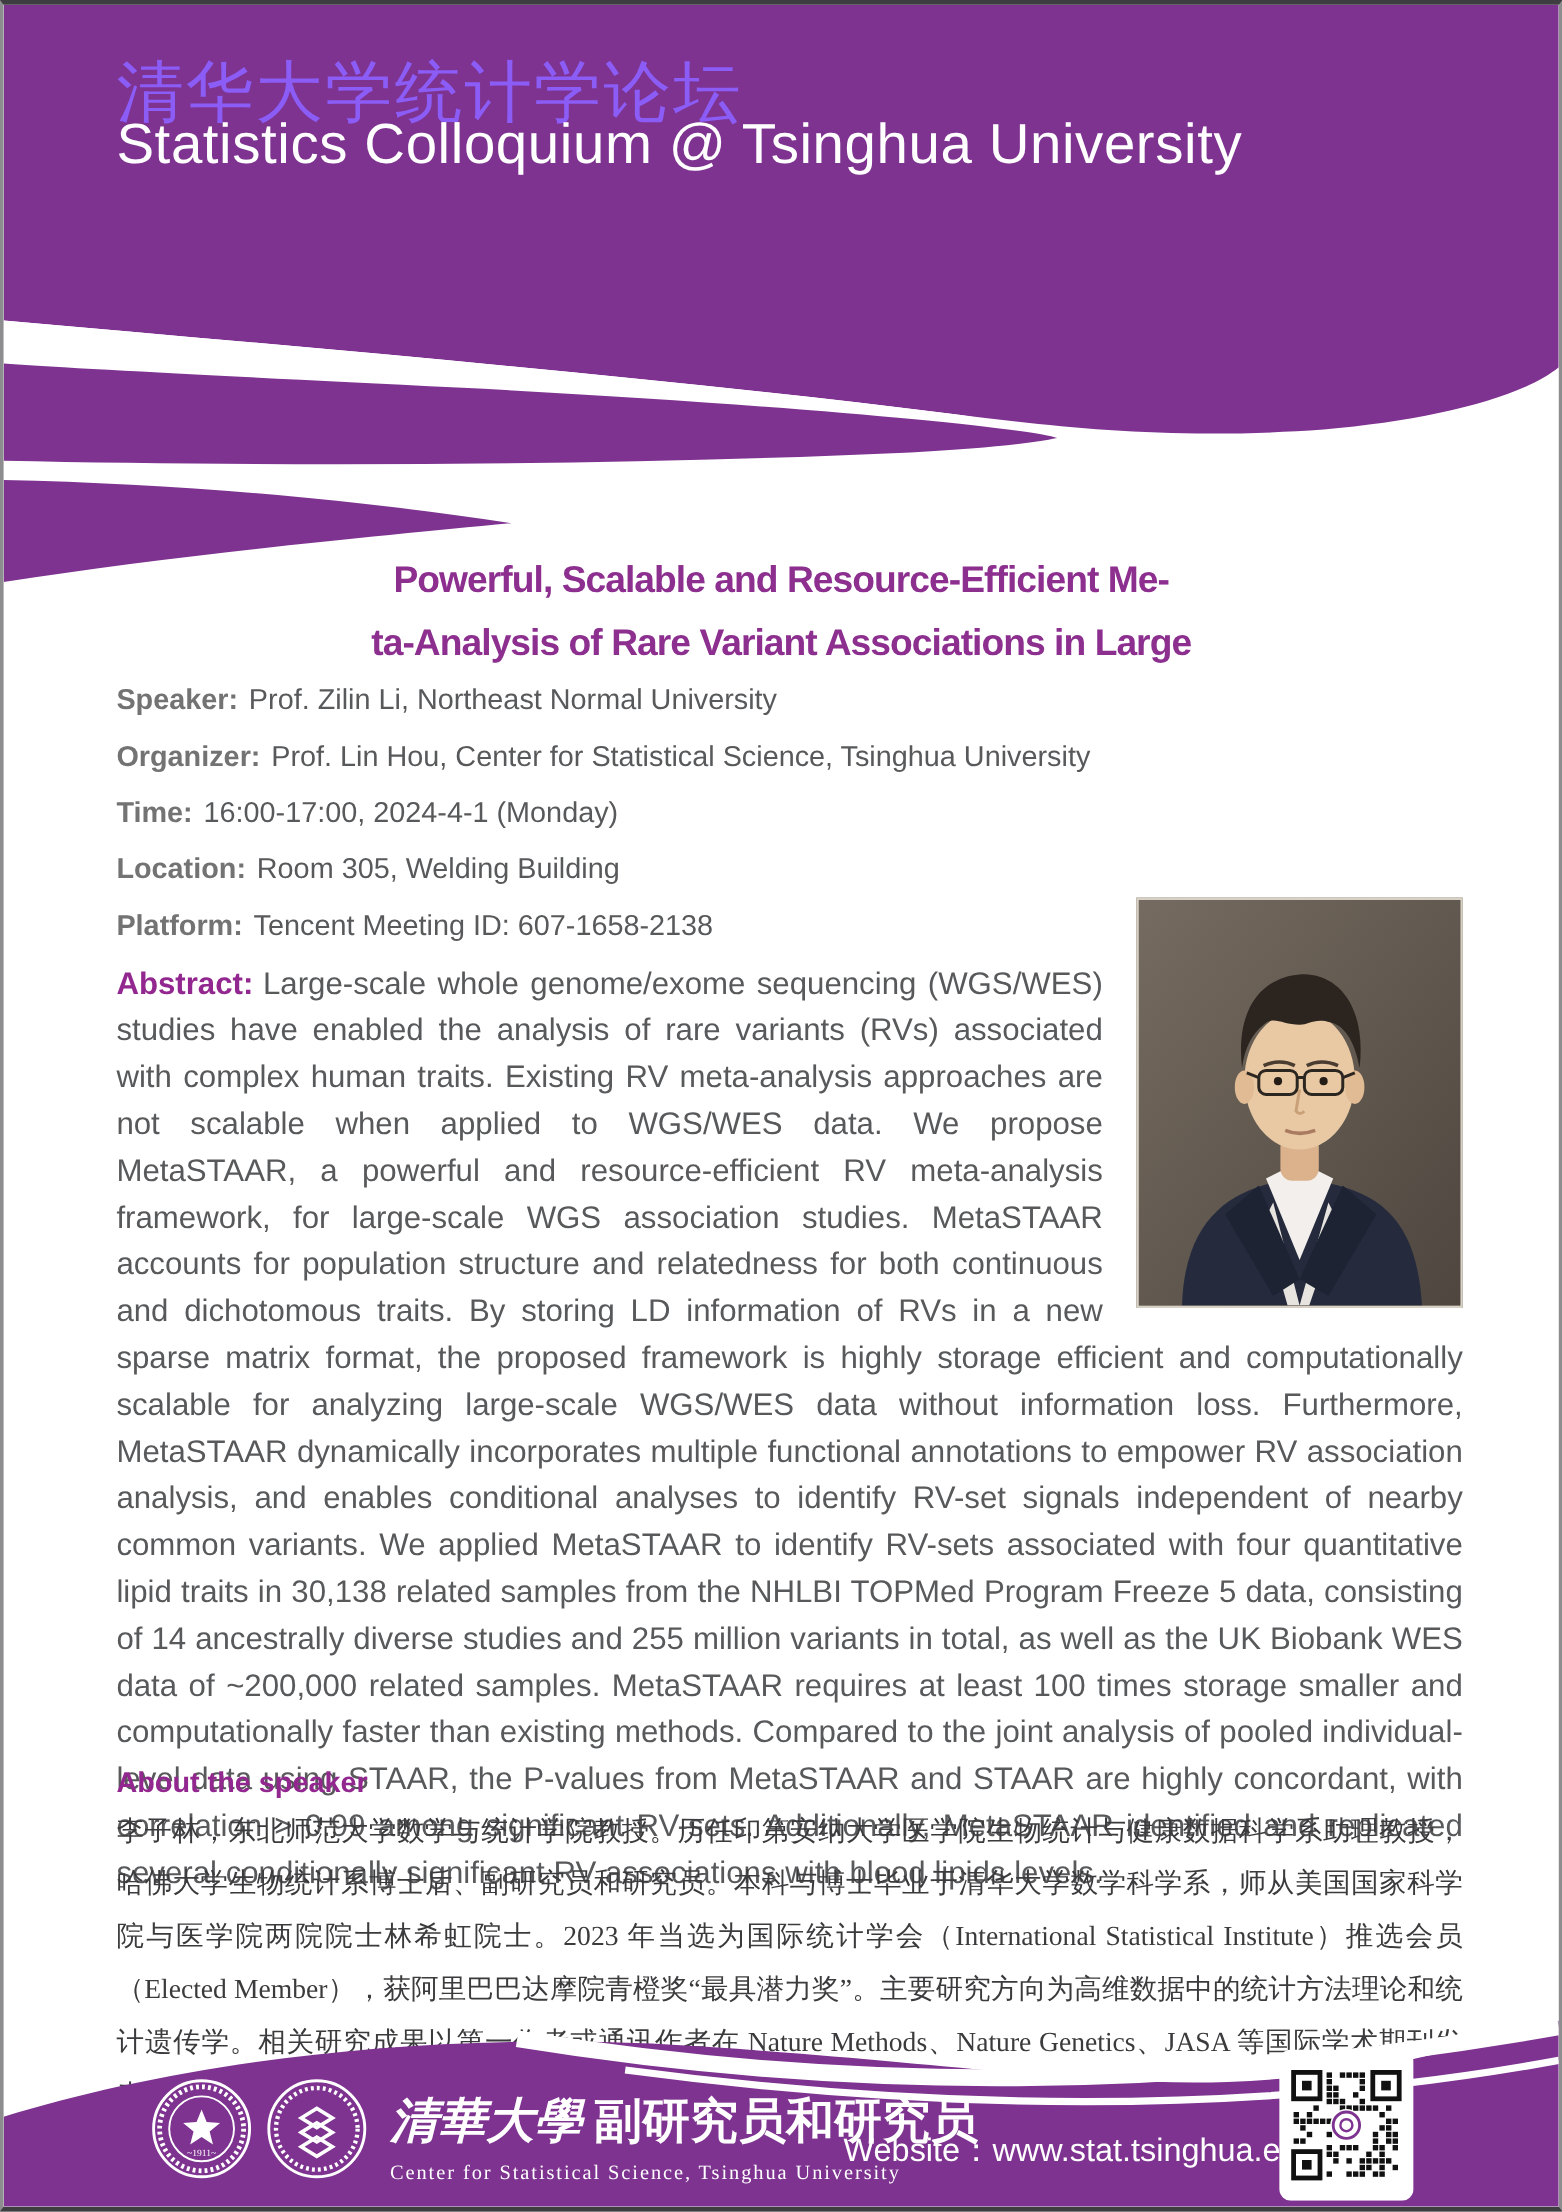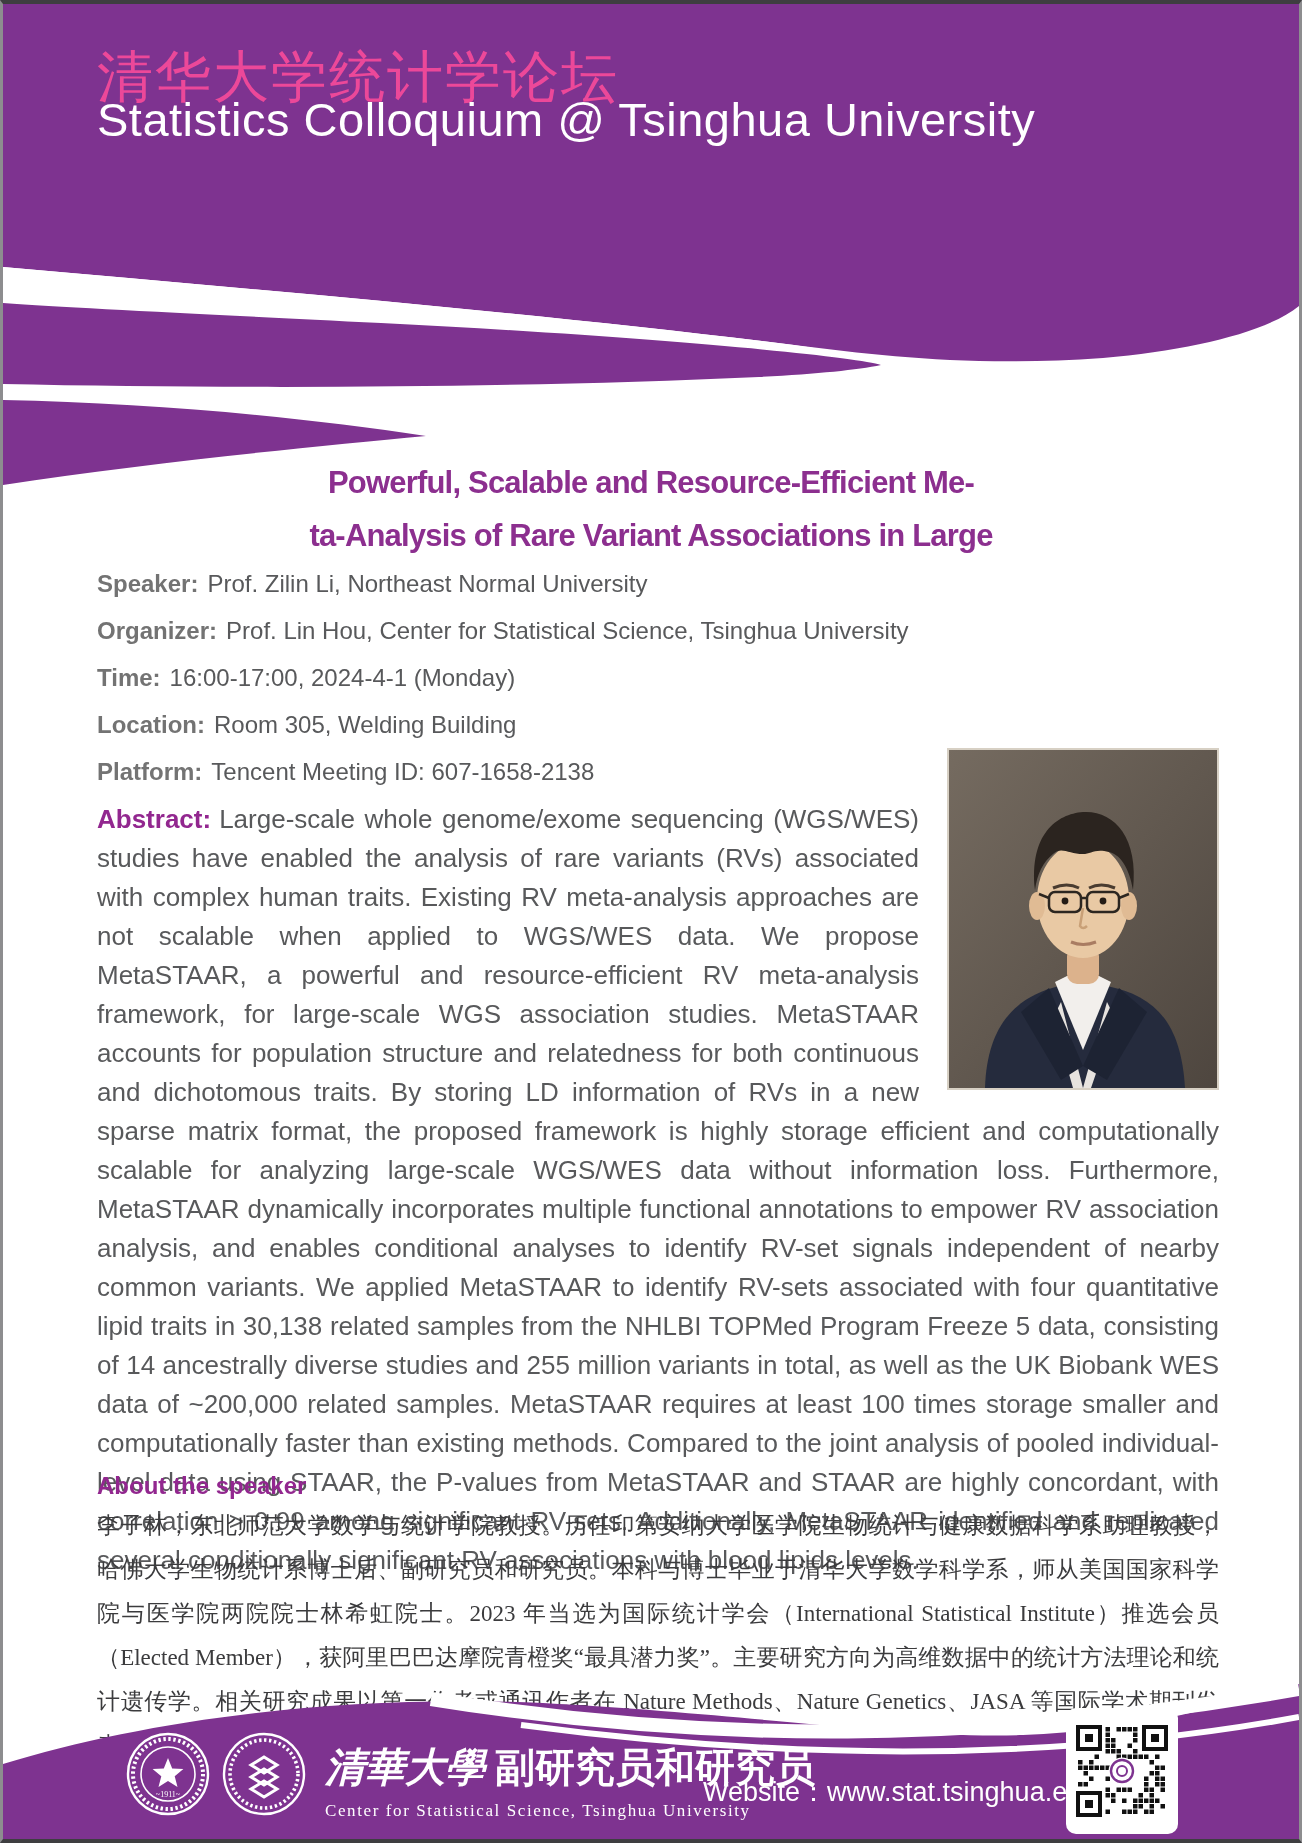--- a/index.html
+++ b/index.html
@@ -2,21 +2,21 @@
 <html><head>
 <meta charset="utf-8">
 <style>
   html,body{margin:0;padding:0;background:#5a5a5c;font-family:"Liberation Sans",sans-serif;}
   .poster{position:relative;width:1302px;height:1843px;background:#ffffff;box-sizing:border-box;
           border-top:4px solid #3e3e40;border-bottom:4px solid #3e3e40;
           border-left:3px solid #8d8d8f;border-right:3px solid #8d8d8f;overflow:hidden;}
   svg{display:block}
   
   .topwaves{position:absolute;left:0;top:0;width:1296px;height:530px;}
-  .hdr-zh{position:absolute;left:94px;top:36px;color:#ec4899;font-size:56px;letter-spacing:2px;font-weight:400;}
+  .hdr-zh{position:absolute;left:94px;top:36px;color:#8b5cf6;font-size:56px;letter-spacing:2px;font-weight:400;}
   .hdr-en{position:absolute;left:94px;top:88px;color:#fff;font-size:47px;letter-spacing:0.5px;font-weight:400;}
   
   .sem-title{position:absolute;left:60px;right:60px;top:452px;text-align:center;
              color:#8c2f8f;font-size:31px;font-weight:700;line-height:53px;letter-spacing:-0.8px;}
   
   .info{position:absolute;left:94px;top:566px;}
   .info .row{height:47px;font-size:24px;color:#58595b;}
   .lbl{color:#737373;font-weight:700;margin-right:9px;}
   
   .abstract{position:absolute;left:94px;width:1122px;top:796px;

